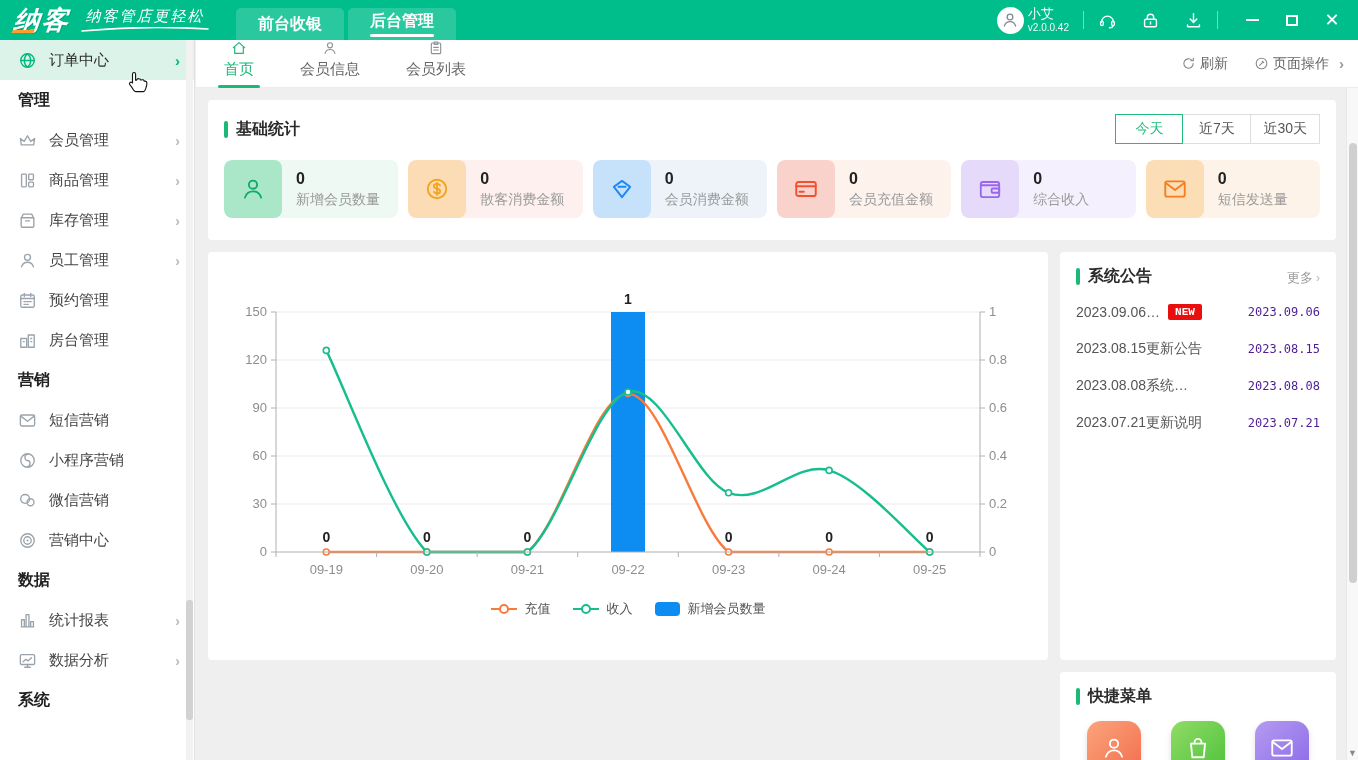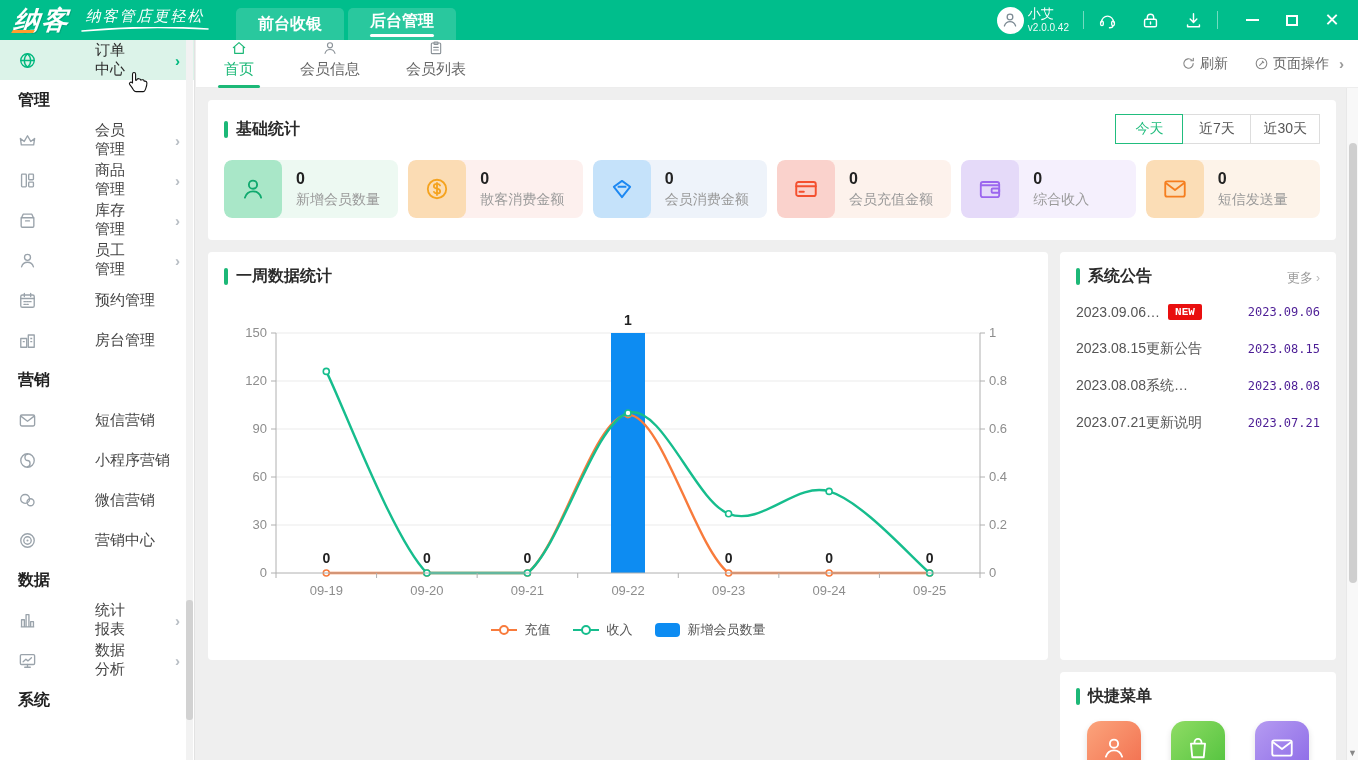--- a/index.html
+++ b/index.html
@@ -29,21 +29,21 @@
   .hsep{width:1px;height:18px;background:rgba(255,255,255,.45);margin:0 14px;}
   .hicons{display:flex;align-items:center;gap:24px;color:#fff;}
   .hicons svg.ic{width:19px;height:19px;}
   .win-controls{display:flex;align-items:center;gap:0;margin:0 6px 0 0;}
   .win-btn{width:40px;height:40px;display:flex;align-items:center;justify-content:center;color:#fff;cursor:pointer;}
   .win-min{width:13px;height:2px;background:#fff;}
   .win-max{width:12px;height:11px;border:2px solid #fff;}
   .win-close{font-size:18px;line-height:1;}
   
   .sidebar{position:absolute;left:0;top:40px;bottom:0;width:195px;background:#fff;border-right:1px solid #e2e2e2;z-index:10;}
-  .sb-item{height:40px;display:flex;align-items:center;padding:0 14px 0 18px;color:#555;font-size:15px;cursor:pointer;position:relative;gap:46px;}
+  .sb-item{height:40px;display:flex;align-items:center;padding:0 14px 0 18px;color:#555;font-size:15px;cursor:pointer;position:relative;}
   .sb-item .sb-ic{color:#9aa3ab;margin-right:12px;display:flex;}
   .sb-item .sb-ic svg.ic{width:19px;height:19px;}
   .sb-item .sb-label{flex:1;color:#444;}
   .sb-item .sb-chev{color:#b8bec4;font-size:15px;font-weight:bold;}
   .sb-item.active{background:#dcf3e9;}
   .sb-item.active .sb-ic{color:#00b87e;}
   .sb-item.active .sb-label{color:#2b2b2b;}
   .sb-item.active .sb-chev{color:#00b87e;}
   .sb-section{height:40px;display:flex;align-items:center;padding:0 18px;font-size:16px;font-weight:bold;color:#222;}
   .sb-scroll{position:absolute;right:1px;top:0;bottom:0;width:7px;background:#f2f2f2;}
@@ -594,24 +594,20 @@
             </div>
           <div class="card-body">
               <span class="card-val">0</span>
           <span class="card-label">短信发送量</span>
             </div>
         </div>
       </div>
     </div>
 
     <div class="panel chart-panel">
-      <div class="panel-title">
-          <span class="ptick"></span>
-        <span class="ptext">一周数据统计</span>
-        </div>
       <div class="chart-wrap">
         <svg id="weekchart" width="800" height="300" viewBox="0 0 800 300" style="display:block;margin:0 auto;">
             <line x1="48" y1="212" x2="752" y2="212" stroke="#ebebeb"></line>
             <line x1="48" y1="164" x2="752" y2="164" stroke="#ebebeb"></line>
             <line x1="48" y1="116" x2="752" y2="116" stroke="#ebebeb"></line>
             <line x1="48" y1="68" x2="752" y2="68" stroke="#ebebeb"></line>
             <line x1="48" y1="20" x2="752" y2="20" stroke="#ebebeb"></line>
             <rect x="383" y="20" width="34" height="240" fill="#0d8cf2"></rect>
             <path d="M98.28571428571428,260C115.04761904761904,260,165.33333333333334,260,198.85714285714286,260C232.38095238095238,260,265.9047619047619,260,299.42857142857144,260C332.95238095238096,233.6,366.4761904761905,101.6,400,101.6C433.5238095238095,101.6,467.04761904761904,233.6,500.57142857142856,260C534.0952380952381,260,567.6190476190476,260,601.1428571428571,260C634.6666666666666,260,684.952380952381,260,701.7142857142857,260" stroke="#f87b3c" stroke-width="2.4" fill="none"></path>
             <circle cx="98.28571428571428" cy="260" r="3" fill="#fff" stroke="#f87b3c" stroke-width="1.6"></circle>

